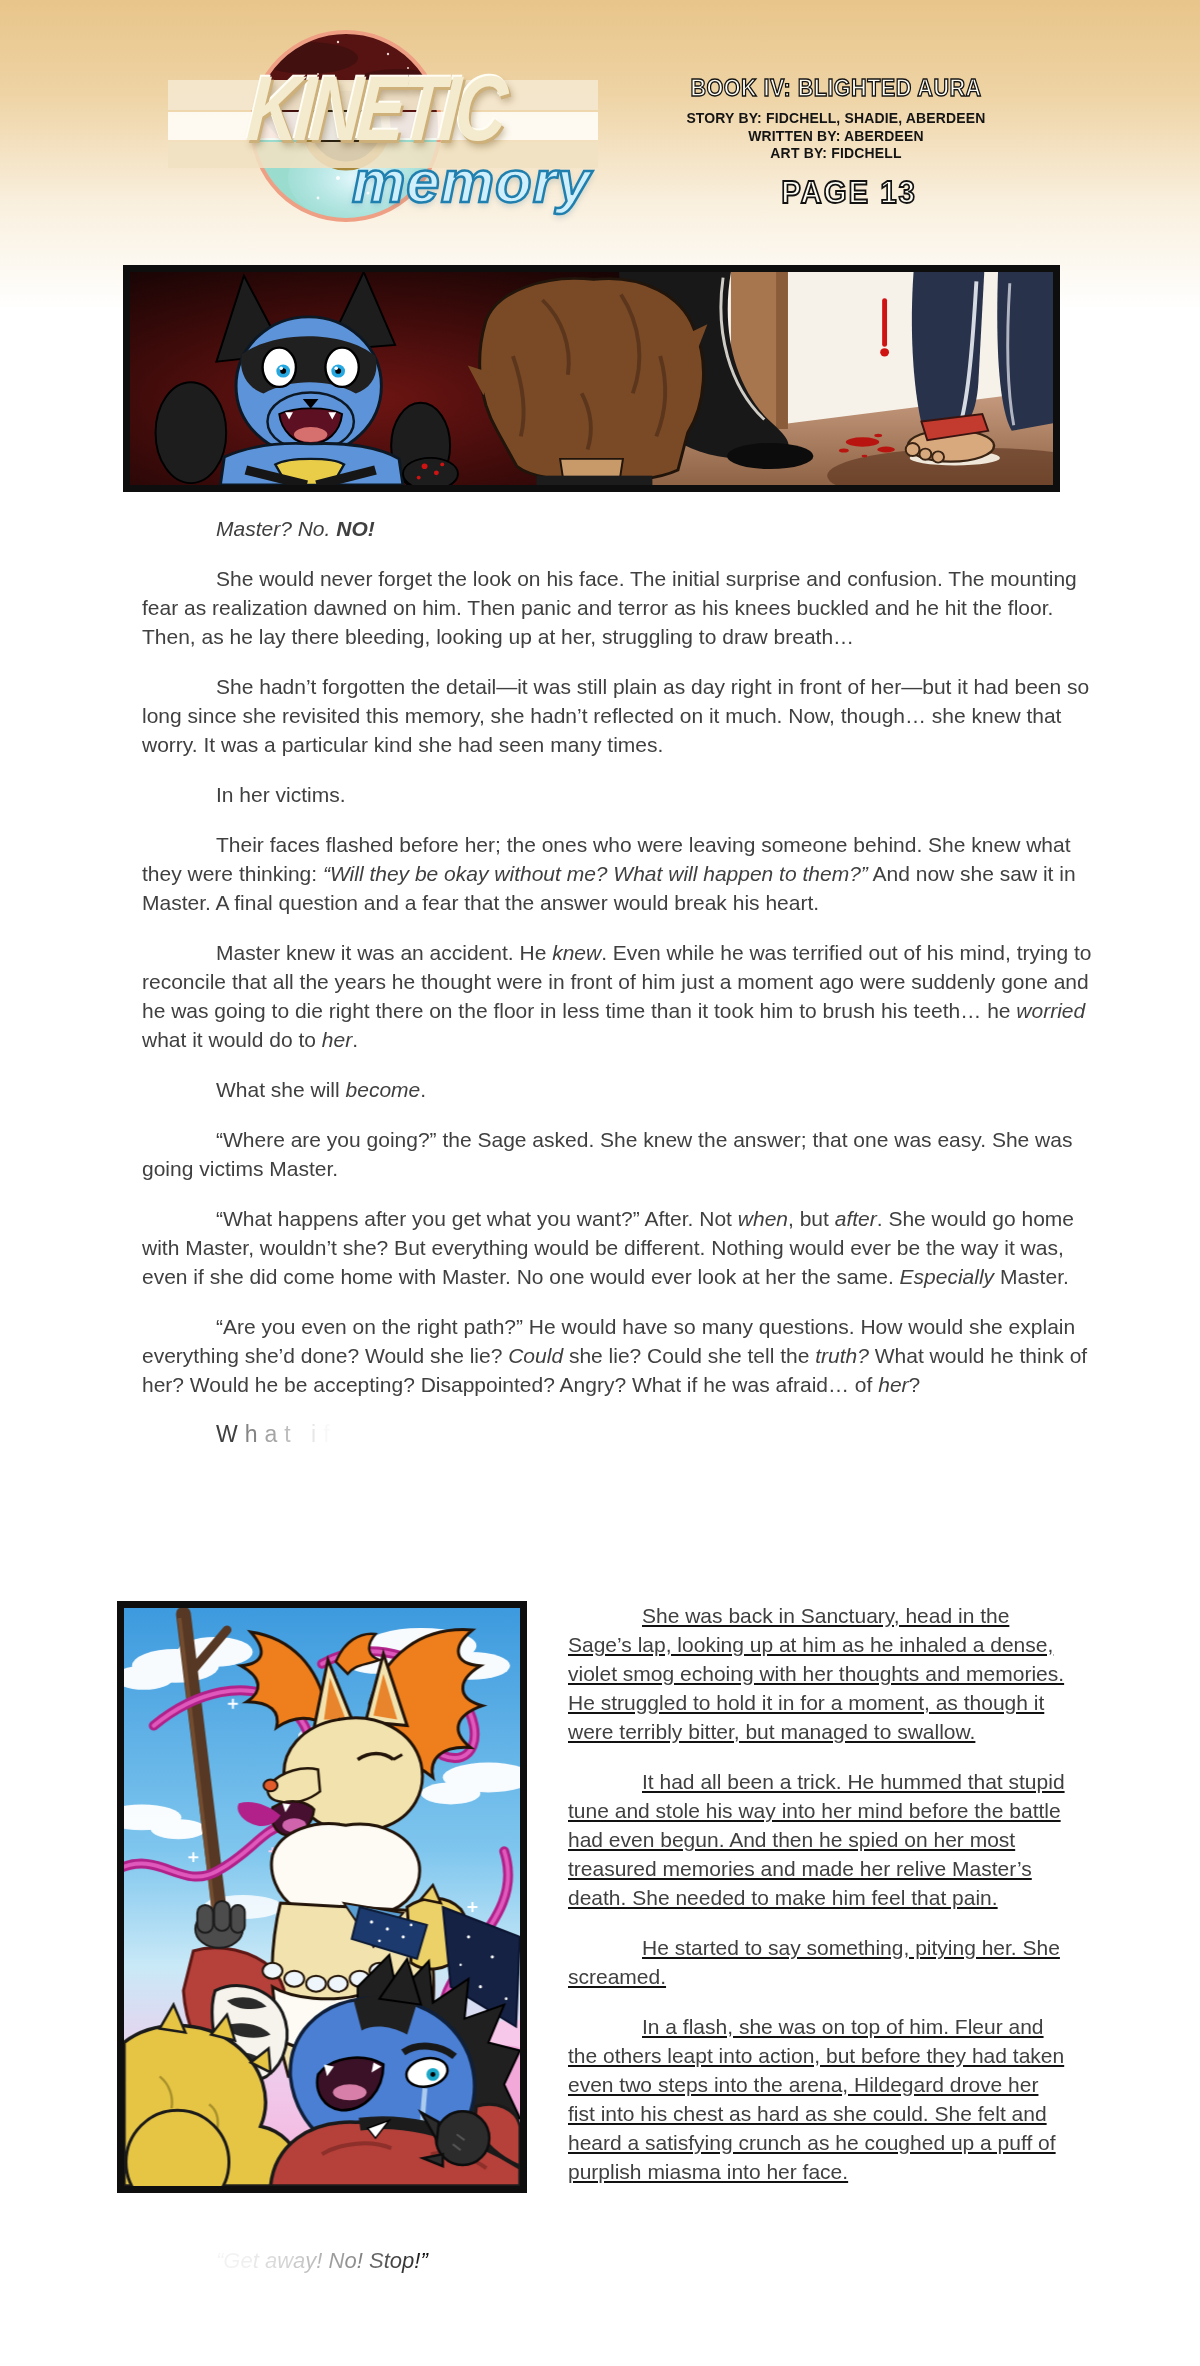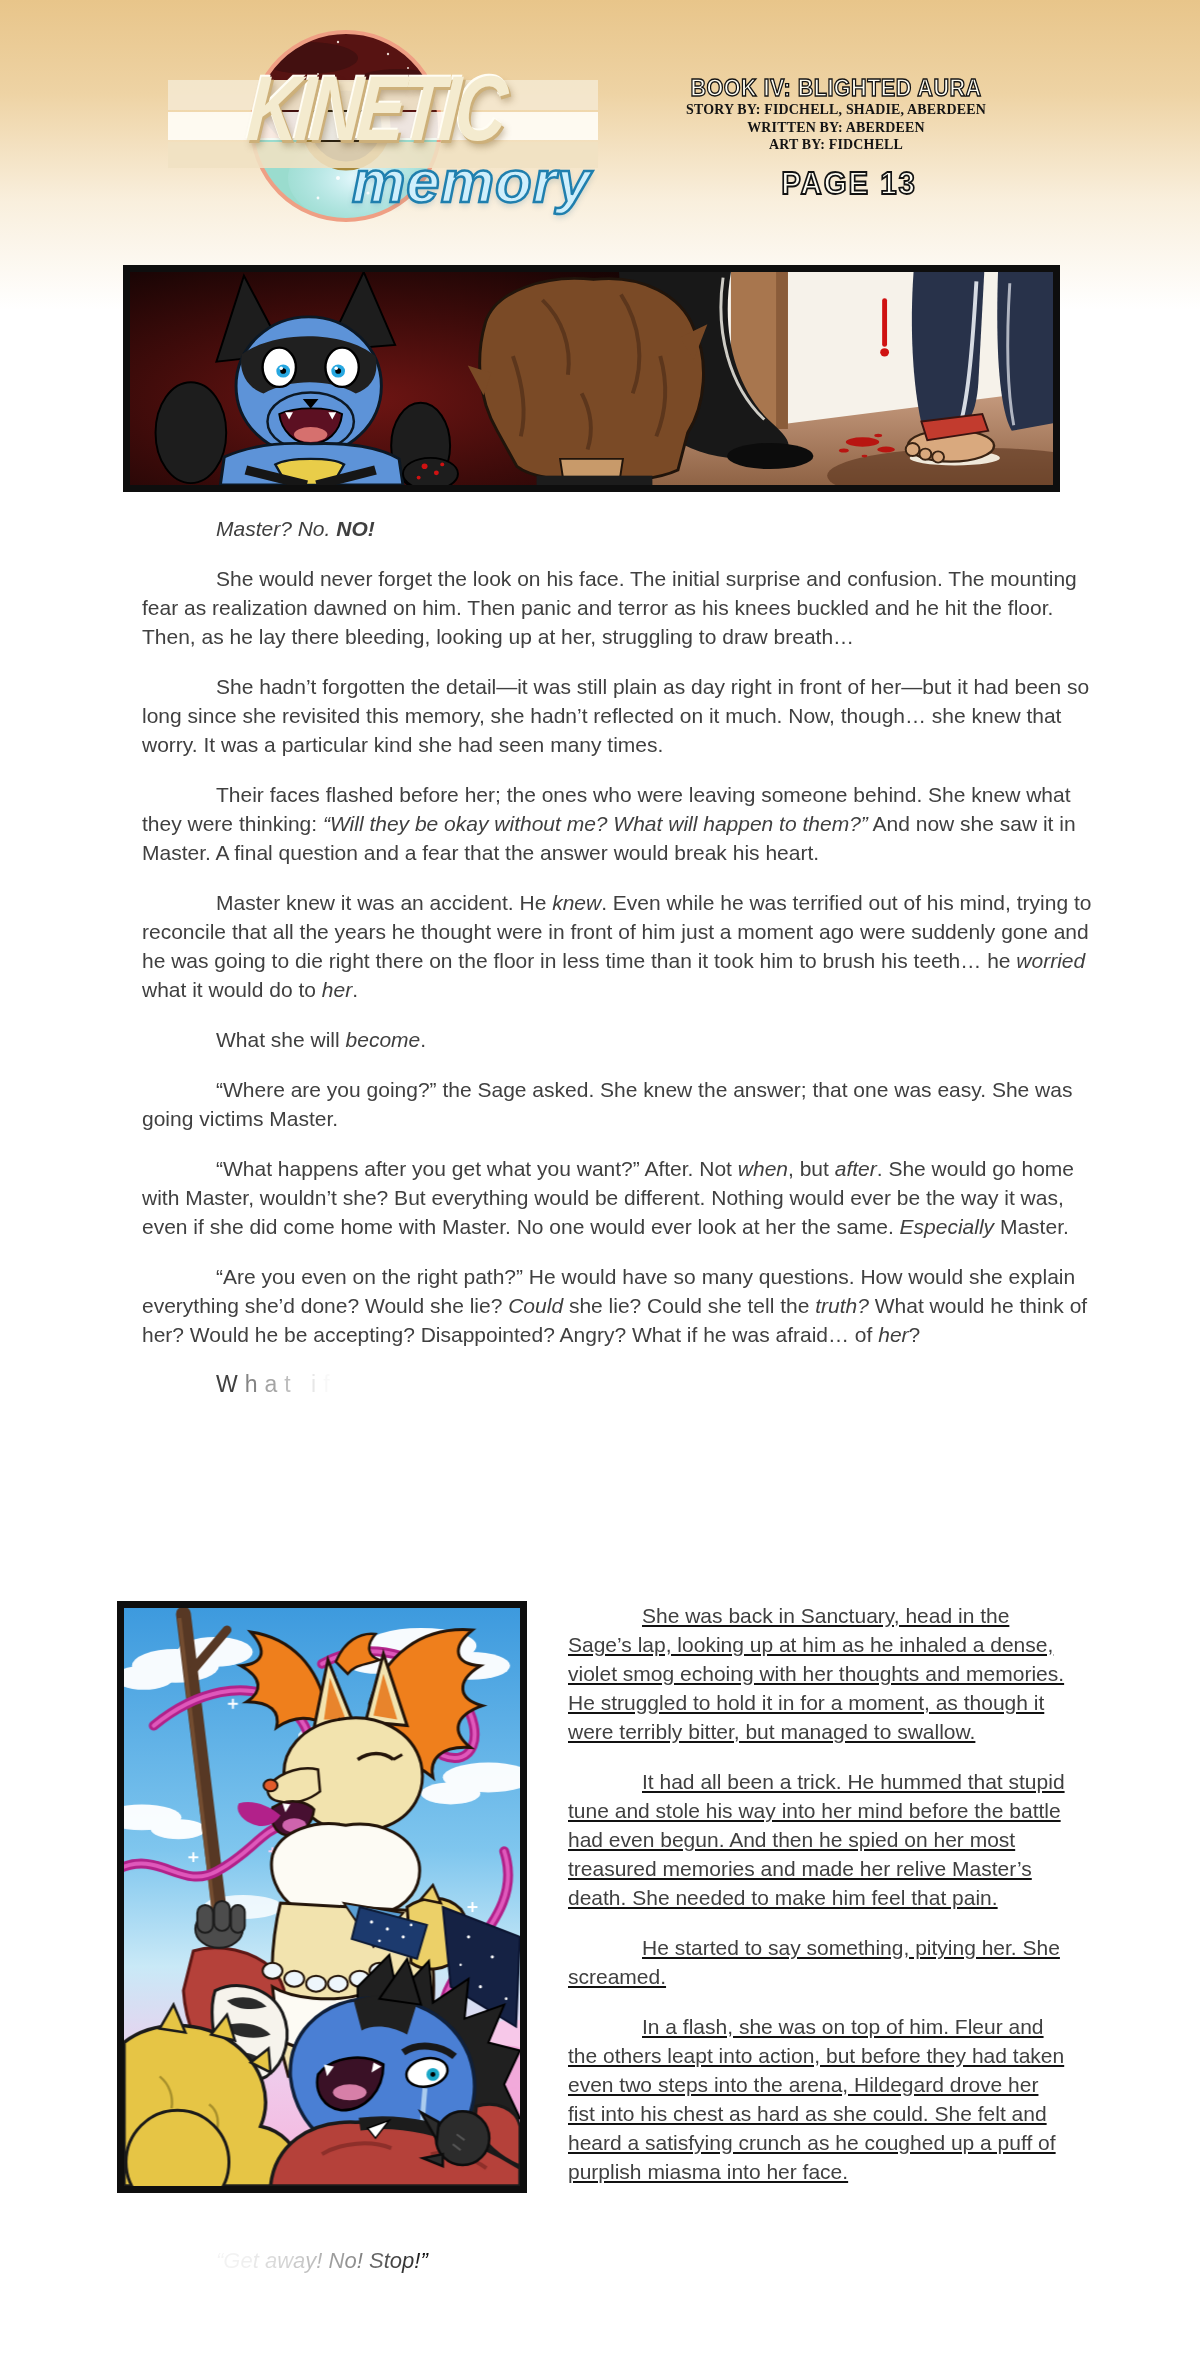--- a/index.html
+++ b/index.html
@@ -17,21 +17,21 @@
            line-height:1;color:#f4ebcf;letter-spacing:-6px;white-space:nowrap;
            transform:scaleX(.78) skewX(-6deg);transform-origin:left top;
            text-shadow:3px 3px 0 #cdb07a,-2px -2px 0 #fffdf4,5px 6px 8px rgba(100,70,20,.35);}
   .spirits{position:absolute;left:352px;top:152px;font-size:60px;font-weight:bold;font-style:italic;
            line-height:1;color:#cfeffc;letter-spacing:1px;white-space:nowrap;
            -webkit-text-stroke:2.5px #1f7fae;text-shadow:0 3px 6px rgba(30,100,140,.25);}
   .hdr-right{position:absolute;left:602px;top:76px;width:520px;text-align:center;}
   .book-title{font-size:24px;font-weight:800;line-height:1;color:#fffdf2;white-space:nowrap;
               -webkit-text-stroke:1.4px #121212;letter-spacing:.5px;
               transform:scaleX(.9);transform-origin:left;}
-  .credits{margin-top:0;font-family:Liberation Serif, serif;}
+  .credits{margin-top:9px;}
   .credit{font-size:15.5px;font-weight:800;line-height:17.5px;color:#141414;white-space:nowrap;
           letter-spacing:.2px;transform:scaleX(.9);transform-origin:left;}
   .page-label{margin-top:15px;font-size:31px;font-weight:800;line-height:1;color:#fffdf2;
               -webkit-text-stroke:1.8px #121212;letter-spacing:2px;white-space:nowrap;
               transform:scaleX(.95);transform-origin:left;}
   
   .panel{position:absolute;border:7px solid #0e0e0e;box-sizing:border-box;background:#fff;}
   #panel1{left:123px;top:265px;width:937px;height:227px;}
   #panel2{left:117px;top:1601px;width:410px;height:592px;}
   .panel svg{display:block;width:100%;height:100%;}
@@ -198,20 +198,21 @@
       </g>
       <path d="M438,200 L502,200 L498,228 L442,228 Z" fill="#c89a6a" stroke="#20140b" stroke-width="2"></path>
       <rect x="414" y="218" width="118" height="10" fill="#1c1c1c"></rect>
     </svg>
   </figure>
 
   <div class="col-left">
     <p class="para"><span class="st-i">Master? No. </span><span class="st-bi">NO!</span></p>
     <p class="para"><span>She would never forget the look on his face. The initial surprise and confusion. The mounting fear as realization dawned on him. Then panic and terror as his knees buckled and he hit the floor. Then, as he lay there bleeding, looking up at her, struggling to draw breath…</span></p>
     <p class="para"><span>She hadn’t forgotten the detail—it was still plain as day right in front of her—but it had been so long since she revisited this memory, she hadn’t reflected on it much. Now, though… she knew that worry. It was a particular kind she had seen many times.</span></p>
+    <p class="para"><span>In her victims.</span></p>
     <p class="para"><span>Their faces flashed before her; the ones who were leaving someone behind. She knew what they were thinking: </span><span class="st-i">“Will they be okay without me? What will happen to them?”</span><span> And now she saw it in Master. A final question and a fear that the answer would break his heart.</span></p>
     <p class="para"><span>Master knew it was an accident. He </span><span class="st-i">knew</span><span>. Even while he was terrified out of his mind, trying to reconcile that all the years he thought were in front of him just a moment ago were suddenly gone and he was going to die right there on the floor in less time than it took him to brush his teeth… he </span><span class="st-i">worried</span><span> what it would do to </span><span class="st-i">her</span><span>.</span></p>
     <p class="para"><span>What she will </span><span class="st-i">become</span><span>.</span></p>
     <p class="para"><span>“Where are you going?” the Sage asked. She knew the answer; that one was easy. She was going victims Master.</span></p>
     <p class="para"><span>“What happens after you get what you want?” After. Not </span><span class="st-i">when</span><span>, but </span><span class="st-i">after</span><span>. She would go home with Master, wouldn’t she? But everything would be different. Nothing would ever be the way it was, even if she did come home with Master. No one would ever look at her the same. </span><span class="st-i">Especially</span><span> Master.</span></p>
     <p class="para"><span>“Are you even on the right path?” He would have so many questions. How would she explain everything she’d done? Would she lie? </span><span class="st-i">Could</span><span> she lie? Could she tell the </span><span class="st-i">truth?</span><span> What would he think of her? Would he be accepting? Disappointed? Angry? What if he was afraid… of </span><span class="st-i">her</span><span>?</span></p>
     <p class="para what-if"><span style="opacity: 1;">W</span><span style="opacity: 0.638;">h</span><span style="opacity: 0.47;">a</span><span style="opacity: 0.337;">t</span><span style="opacity: 0.224;"> </span><span style="opacity: 0.123;">i</span><span style="opacity: 0.03;">f</span></p>
   </div>
 
   <figure class="panel" id="panel2" style="margin:0;" aria-label="Tall panel: a Delphox holding a branch inhales ribbons of violet smog while a crying blue-furred Pokémon is held below against a sky turning pink.">

